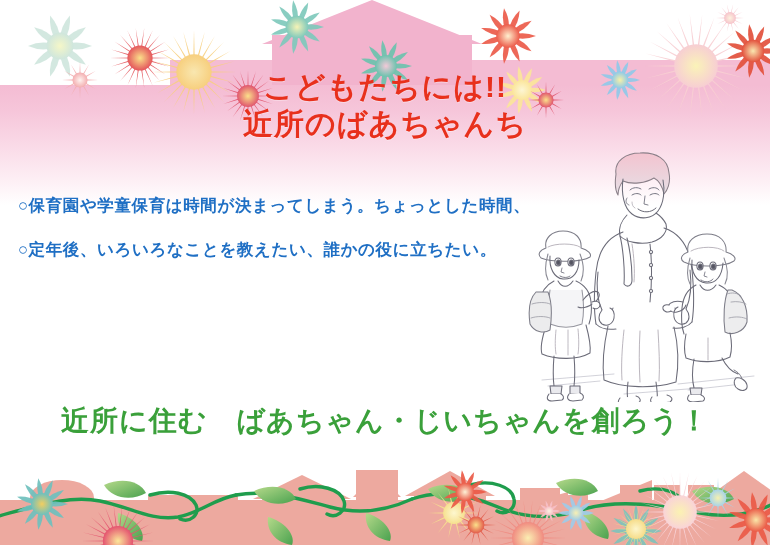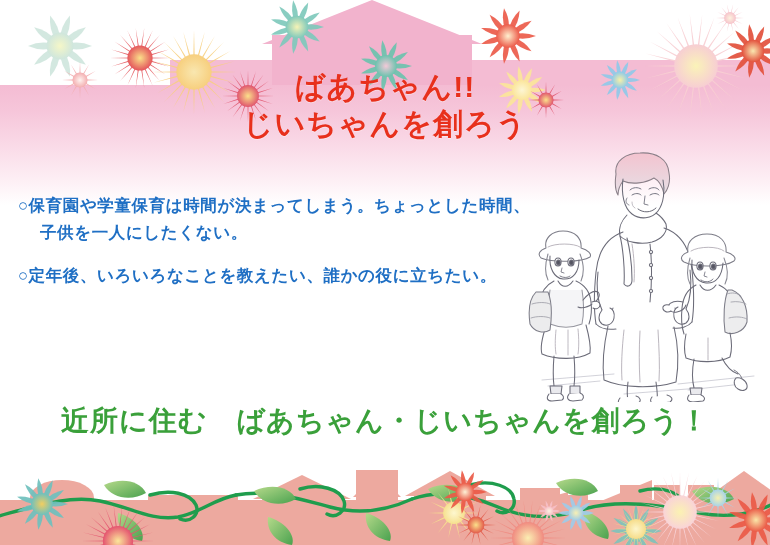--- a/index.html
+++ b/index.html
@@ -488,28 +488,27 @@
             <path d="M24.65652046994589 21.541822310311126 Q20.395648597120235 11.617862874513177 23.1574993666213 0.2748210692148163 Q29.003179944295297 10.38028670190809 27.710805786685427 21.102682378096418 Z" fill="#e2503c" opacity="0.92"></path>
             <path d="M27.979453214195726 21.141308046909987 Q29.760277240006133 10.489140859473604 38.216205351050945 2.4399361254280088 Q37.67047758839307 14.101608315933293 30.786298499107218 22.42315133791181 Z" fill="#e2503c" opacity="0.92"></path>
             <path d="M30.991416483424118 22.600887083075698 Q38.248537362377064 14.602499961395152 49.71384538644188 12.402697928698847 Q42.94997399216791 21.918078153969 32.65966819076926 25.19673740947287 Z" fill="#e2503c" opacity="0.92"></path>
           </g>
           <circle cx="27" cy="27" r="11.34" fill="url(#g_ftopred3)"></circle>
         </svg>
       </div>
     </div>
 
   <div class="title-block">
-    <span class="title-l1">ばあちゃん!!</span>
-    <span class="title-l2">じいちゃんを創ろう</span>
+    <span class="title-l1">こどもたちには!!</span>
+    <span class="title-l2">近所のばあちゃんち</span>
   </div>
 
   <div class="bullets">
     <div class="bullet">
       <span>○</span><span>保育園や学童保育は時間が決まってしまう。ちょっとした時間、</span>
-      <span class="ind">子供を一人にしたくない。</span>
     </div>
     <div class="bullet">
       <span>○</span><span>定年後、いろいろなことを教えたい、誰かの役に立ちたい。</span>
     </div>
   </div>
 
   <div class="illus">
     <svg width="238" height="250" viewBox="0 0 238 250" xmlns="http://www.w3.org/2000/svg">
       <defs>
         <linearGradient id="hairg" x1="0" y1="0" x2="0" y2="1">

